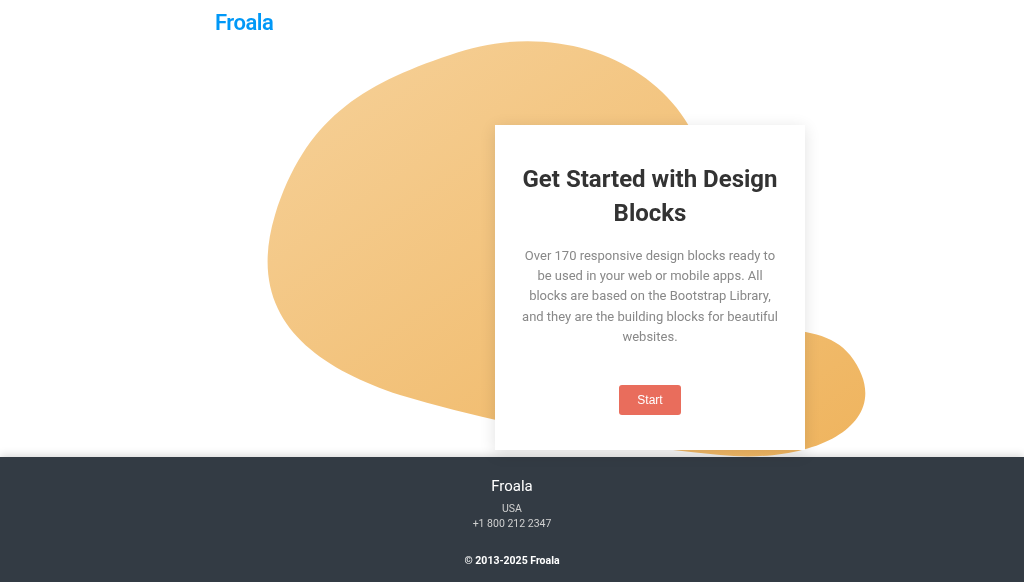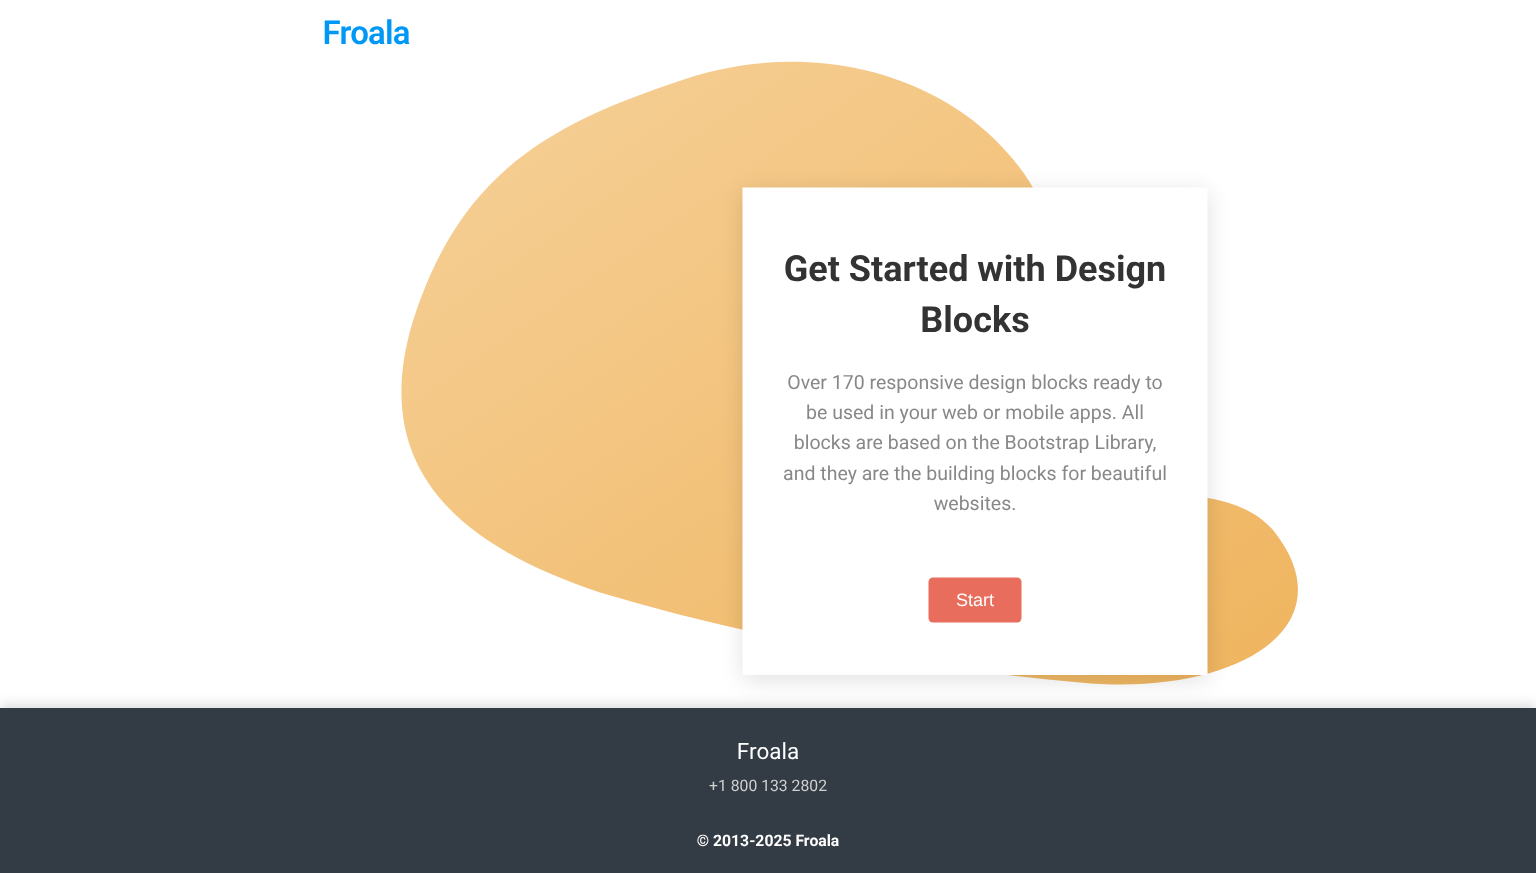--- a/index.html
+++ b/index.html
@@ -121,15 +121,16 @@
 
   <div class="card">
     <h1 class="card-title">Get Started with Design Blocks</h1>
     <p class="card-description">Over 170 responsive design blocks ready to be used in your web or mobile apps. All blocks are based on the Bootstrap Library, and they are the building blocks for beautiful websites.</p>
     <button class="start-button">Start</button>
   </div>
 </div>
 
 <div class="footer">
   <div class="footer-company">Froala</div>
-  <div class="footer-line">+1 800 133 2802</div>
+  <div class="footer-line">USA</div>
+  <div class="footer-line">+1 800 212 2347</div>
   <div class="footer-copyright">© 2013-2025 Froala</div>
 </div>
 
 </body></html>

